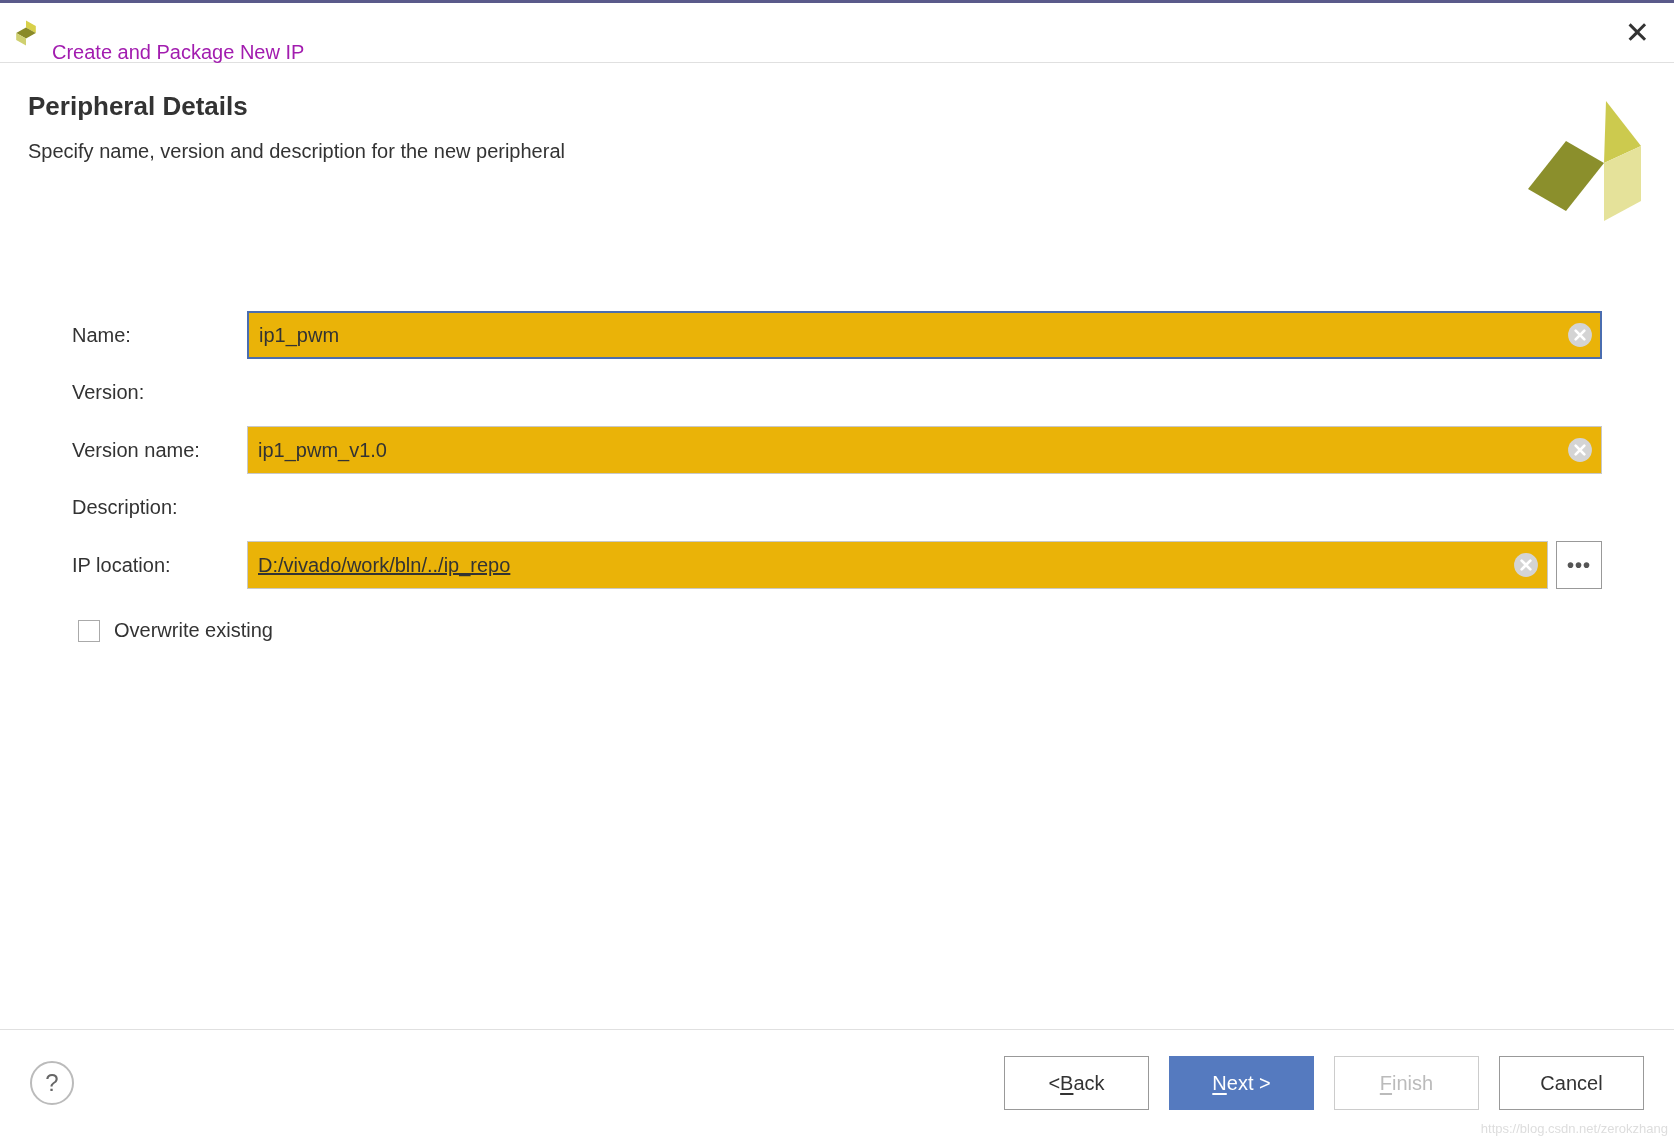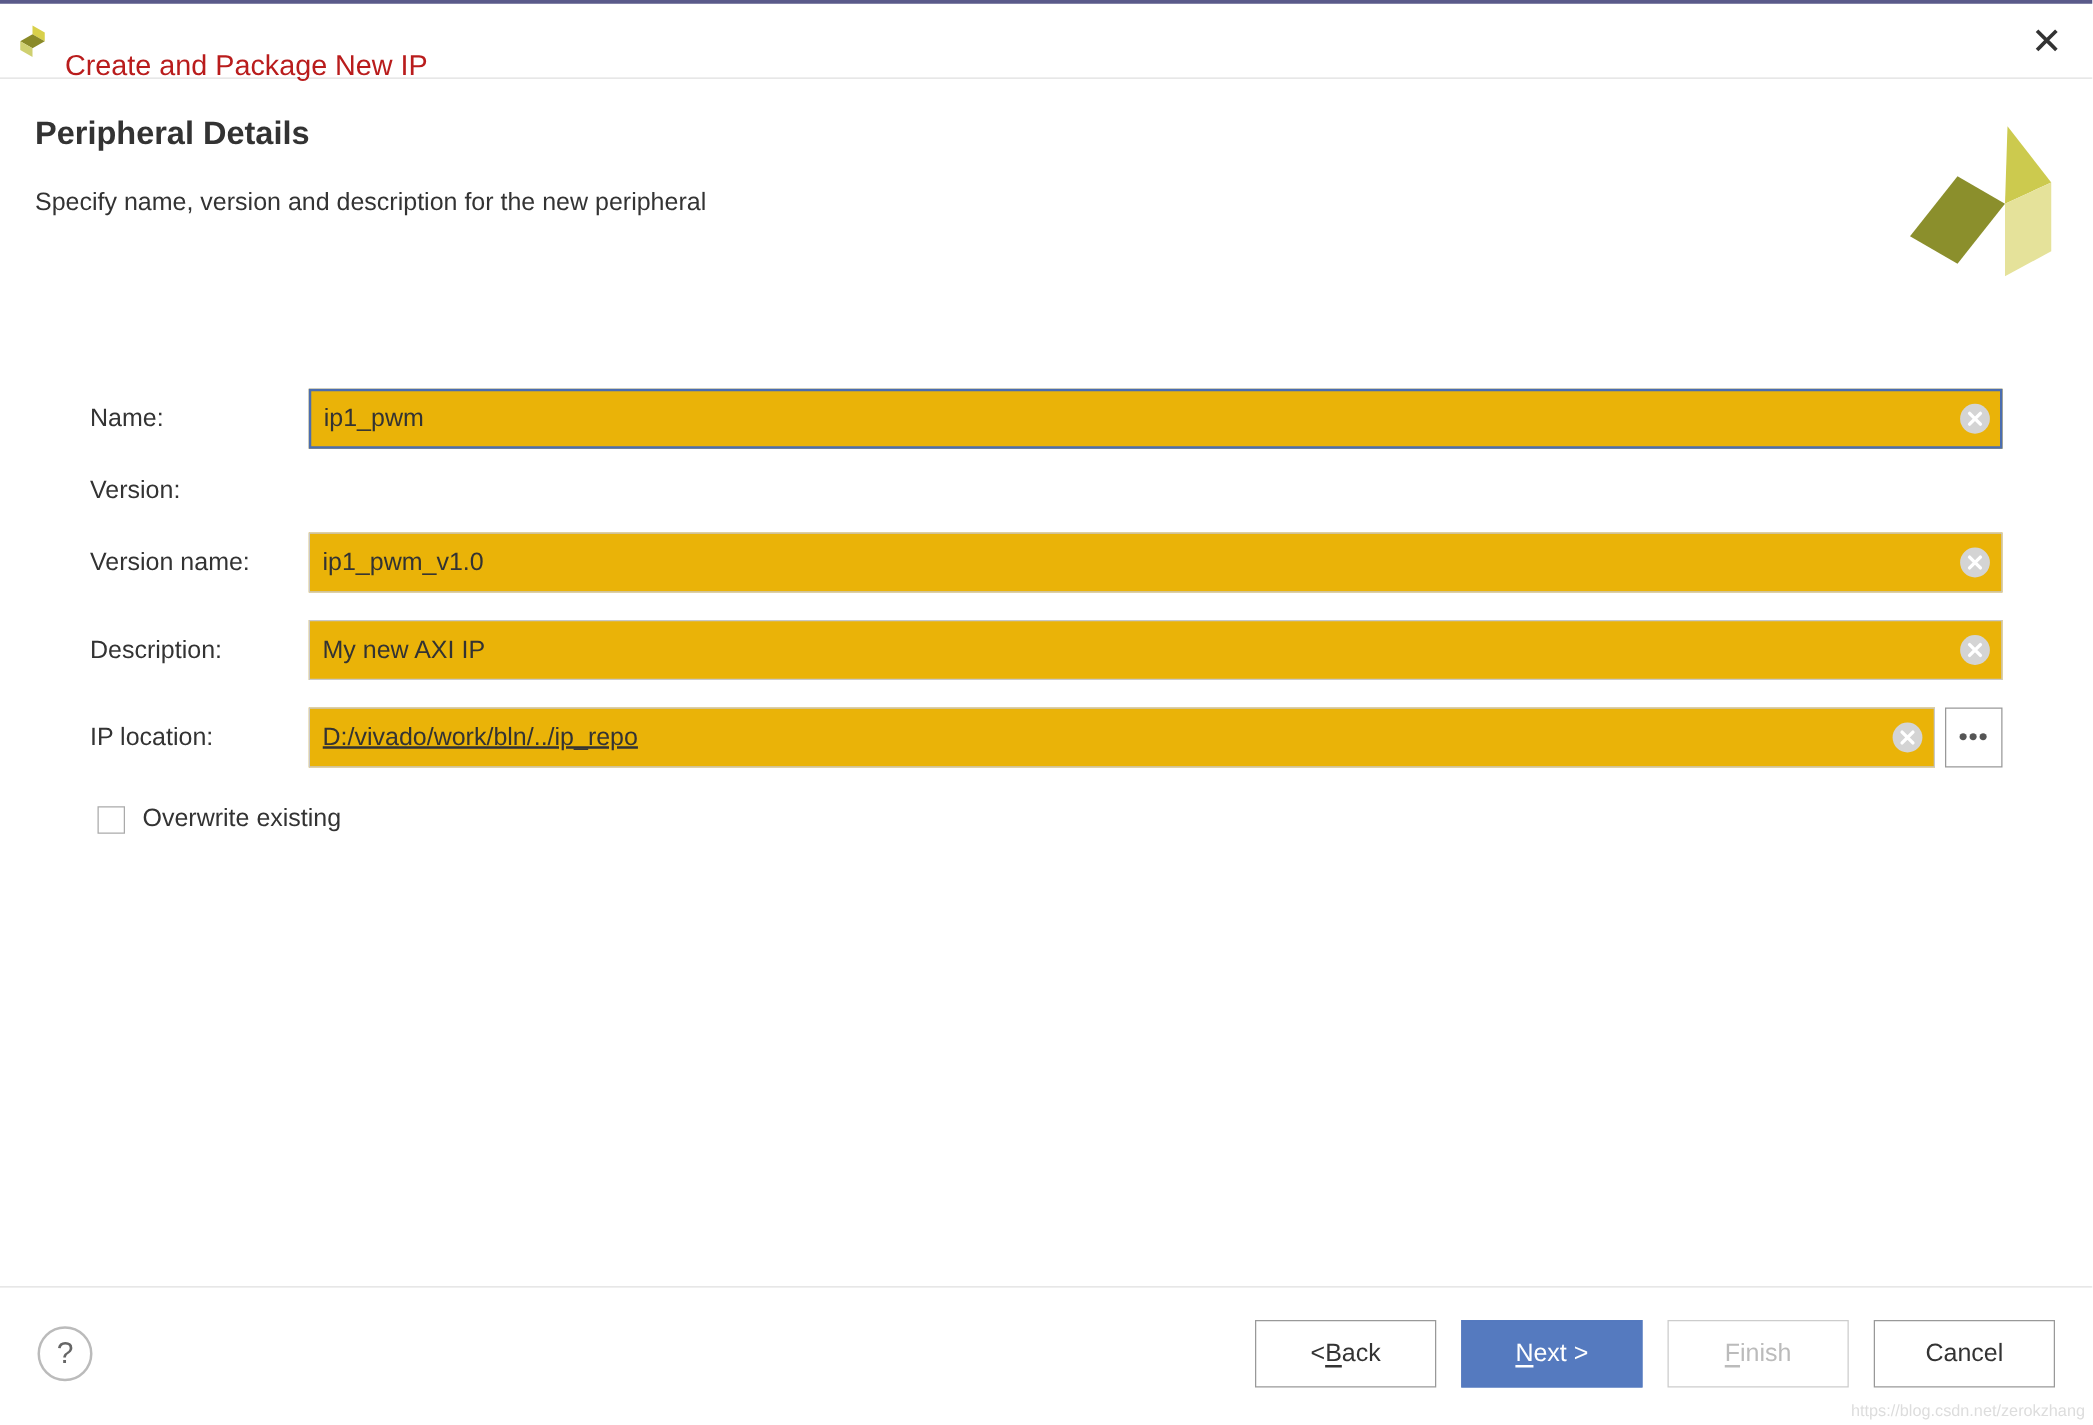--- a/index.html
+++ b/index.html
@@ -30,42 +30,42 @@
     padding: 8px 12px;
     border-bottom: 1px solid #e0e0e0;
     height: 60px;
   }
   .titlebar .app-icon {
     width: 28px;
     height: 28px;
     margin-right: 12px;
   }
   .titlebar .title {
-    font-size: 23px;
-    color: #b91c1c;
+    font-size: 20px;
+    color: #a21caf;
     flex: 1;
     margin-top: 39px;
   }
   .titlebar .close {
     font-size: 30px;
     font-weight: 300;
     cursor: pointer;
     padding: 0 12px;
     color: #333;
   }
   .header {
     padding: 28px 28px 20px 28px;
     display: flex;
     justify-content: space-between;
     align-items: flex-start;
   }
   .header-text h1 {
     font-size: 26px;
     font-weight: bold;
-    margin-bottom: 29px;
+    margin-bottom: 18px;
   }
   .header-text p {
     font-size: 20px;
     color: #333;
   }
   .header-logo {
     width: 160px;
     height: 160px;
     flex-shrink: 0;
   }
@@ -268,29 +268,20 @@
           <svg viewBox="0 0 24 24">
               <circle cx="12" cy="12" r="11" fill="#d4d4d4"></circle>
               <path d="M8 8 L16 16 M16 8 L8 16" stroke="#fff" stroke-width="2.5" stroke-linecap="round"></path>
             </svg>
         </span>
       </div>
     </div>
 
     <div class="form-row">
       <div class="form-label">Description:</div>
-      <div class="form-field">
-        <input type="text" class="text-input" value="My new AXI IP" style="">
-        <span class="clear-btn">
-          <svg viewBox="0 0 24 24">
-              <circle cx="12" cy="12" r="11" fill="#d4d4d4"></circle>
-              <path d="M8 8 L16 16 M16 8 L8 16" stroke="#fff" stroke-width="2.5" stroke-linecap="round"></path>
-            </svg>
-        </span>
-      </div>
     </div>
 
     <div class="form-row location-row">
       <div class="form-label">IP location:</div>
       <div class="form-field">
         <input type="text" class="text-input" style=" text-decoration: underline;" value="D:/vivado/work/bln/../ip_repo">
         <span class="clear-btn" style="right:62px">
           <svg viewBox="0 0 24 24">
               <circle cx="12" cy="12" r="11" fill="#d4d4d4"></circle>
               <path d="M8 8 L16 16 M16 8 L8 16" stroke="#fff" stroke-width="2.5" stroke-linecap="round"></path>

